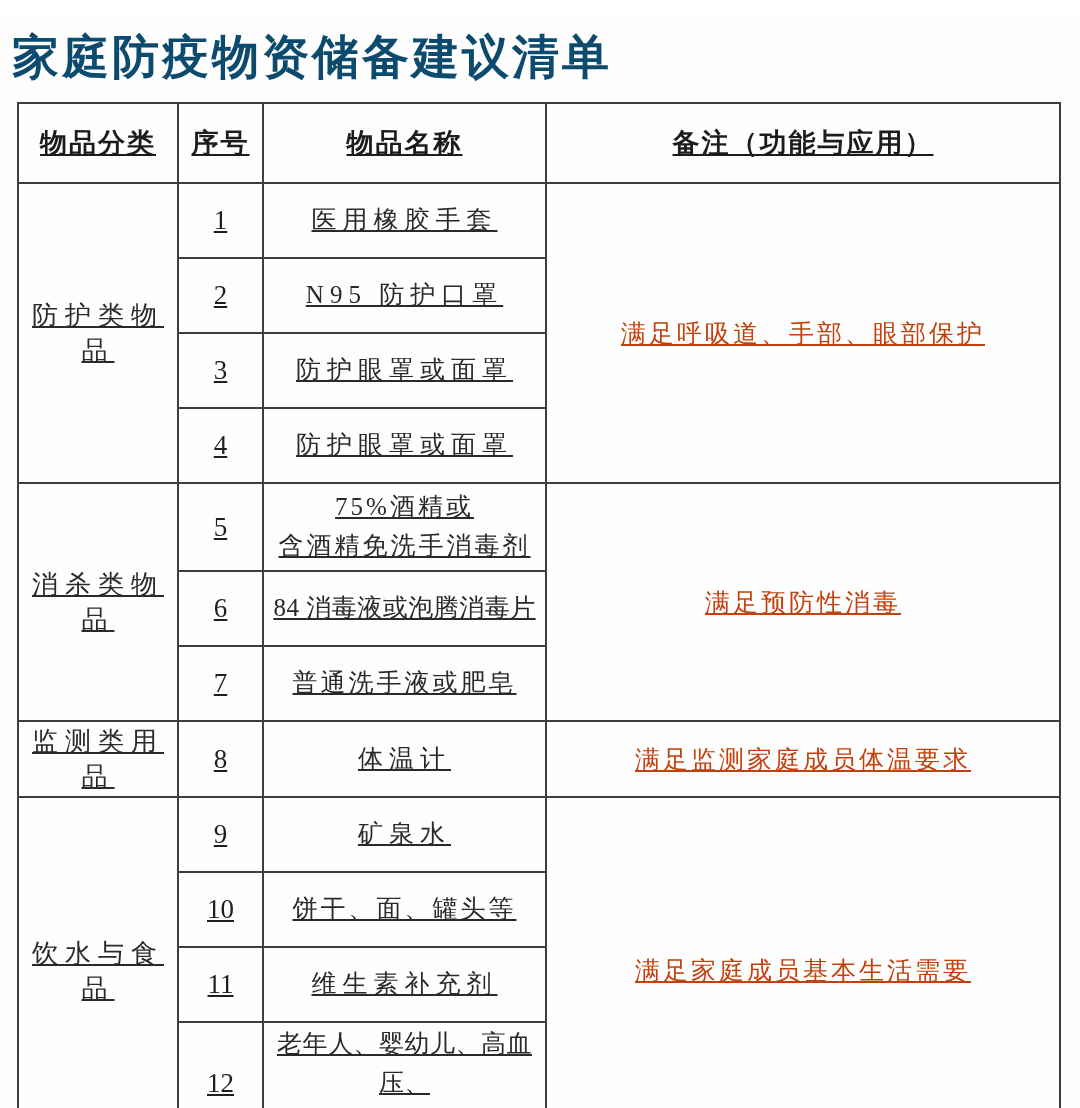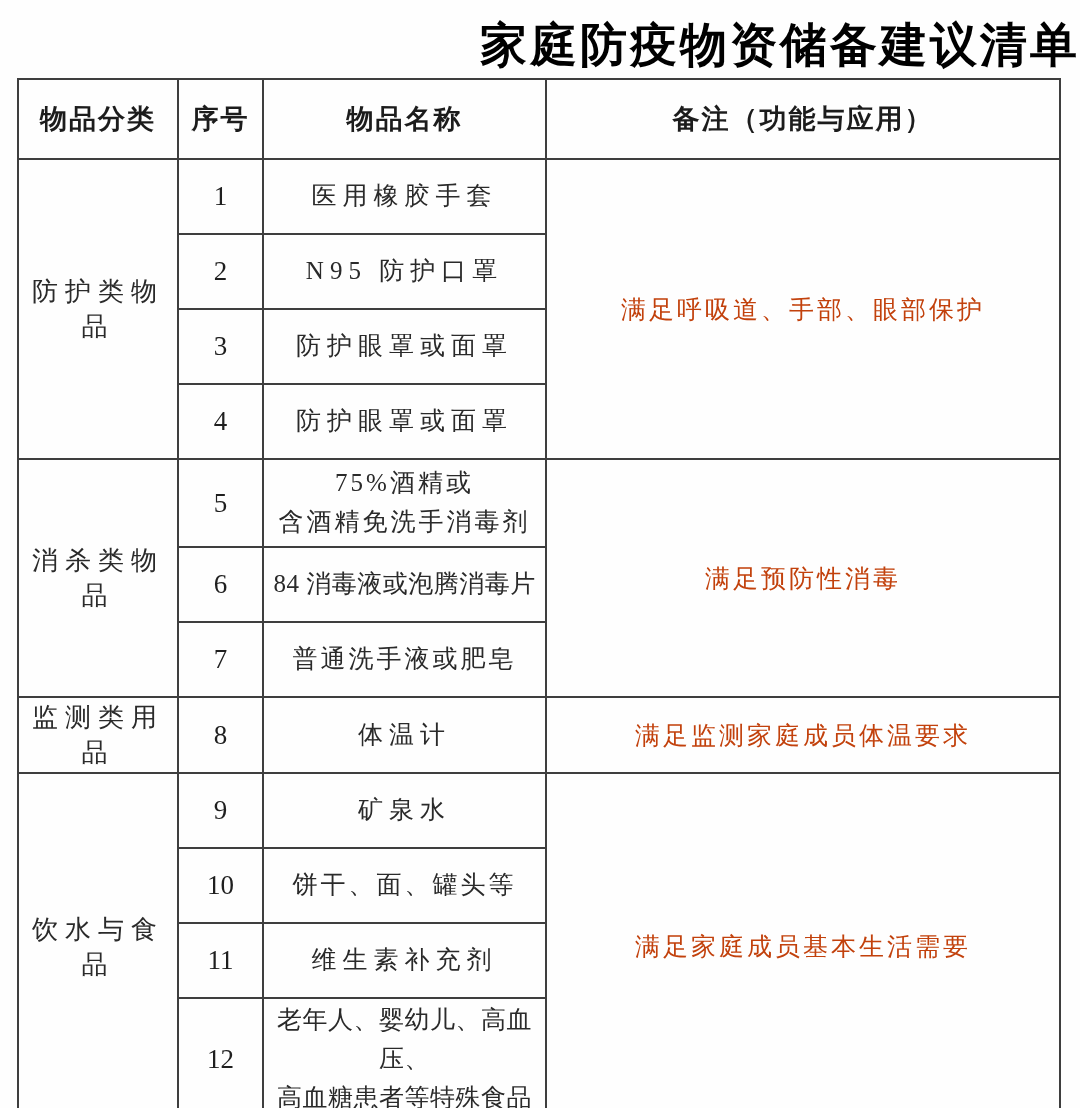--- a/index.html
+++ b/index.html
@@ -12,45 +12,46 @@
   }
   .page {
     width: 1080px;
     height: 1108px;
     background: #fefefe;
     box-sizing: border-box;
     font-family: "Liberation Serif", "DejaVu Serif", serif;
     color: #242424;
   }
   .title {
-    margin: 0;
+    margin: 12px;
     padding-top: 14px;
     height: 78px;
     box-sizing: border-box;
-    text-align: right;
+    text-align: left;
     font-family: "Liberation Serif", "DejaVu Serif", serif;
     font-size: 47px;
     font-weight: bold;
     letter-spacing: 3px;
-    color: #000000;
+    color: #0c4a6e;
   }
   table.supplies {
     border-collapse: collapse;
     table-layout: fixed;
     margin-left: 17px;
     width: 1042px;
   }
   table.supplies th,
   table.supplies td {
     border: 2px solid #3e3e3e;
     text-align: center;
     vertical-align: middle;
     padding: 2px 4px;
     box-sizing: border-box;
     overflow: hidden;
+    text-decoration: underline;
   }
   table.supplies {
     border-bottom: 5px solid #3a3a3a;
   }
   thead tr { height: 80px; }
   tbody tr { height: 75px; }
   tbody tr.tall { height: 88px; }
   tbody tr.last { height: 84px; }
   th {
     font-family: "Liberation Sans", "DejaVu Sans", sans-serif;

